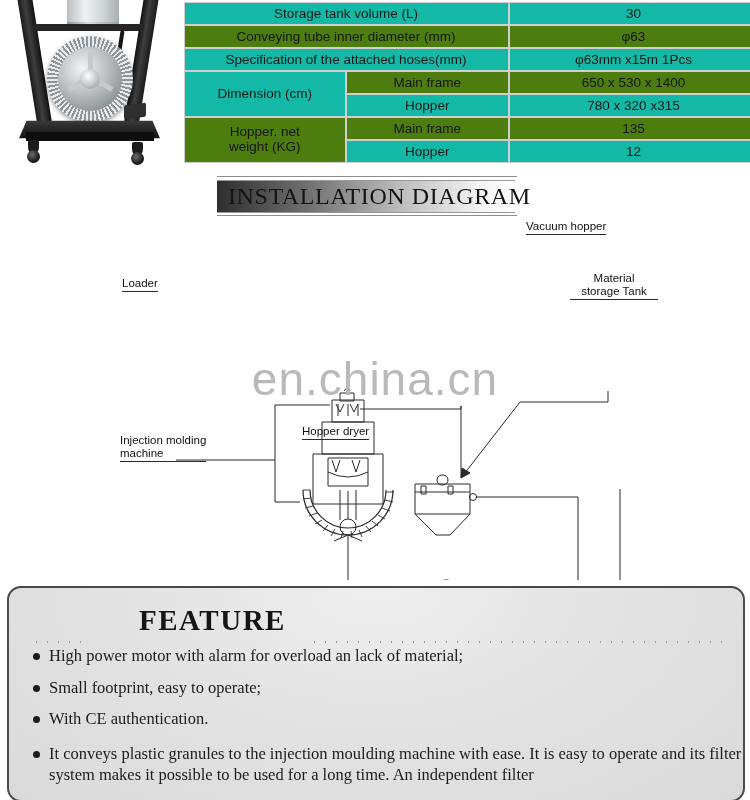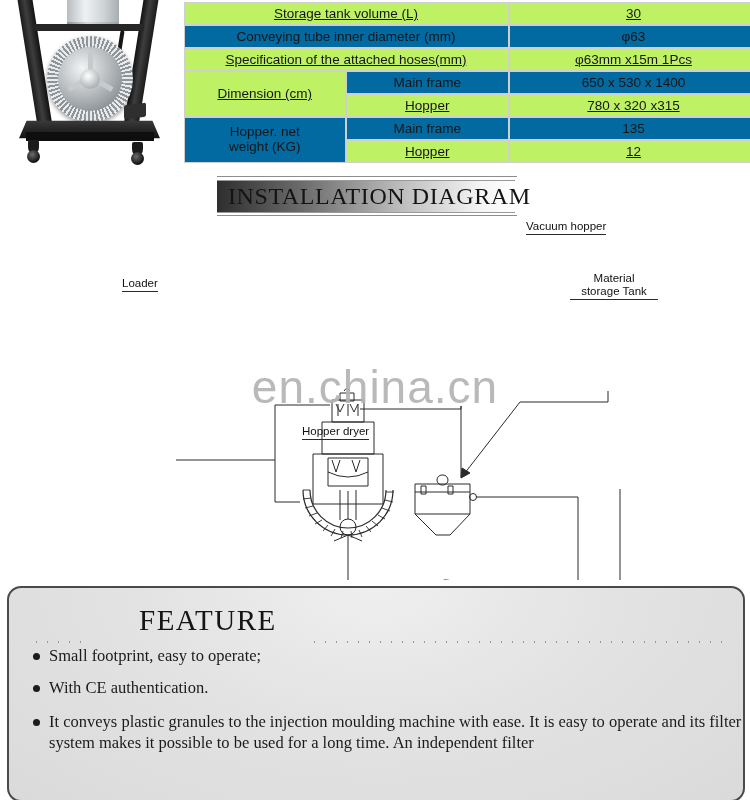--- a/index.html
+++ b/index.html
@@ -160,22 +160,22 @@
     border: 1px solid #ffffff;
     outline: 1px solid #cfcfcf;
     outline-offset: -1px;
     text-align: center;
     vertical-align: middle;
     height: 20px;
     padding: 1px 2px;
     color: #161616;
     white-space: nowrap;
   }
-  td.g  { background: #bef264; text-decoration: underline; }
-  td.w  { background: #0369a1; }
+  td.g  { background: #14b8a6; }
+  td.w  { background: #4d7c0f; }
   td.lab2 { line-height: 1.05; }
 
   
   #diagram-section {
     position: absolute;
     left: 0; top: 172px;
     width: 750px; height: 408px;
     background: #ffffff;
   }
   #diagram-banner {
@@ -222,21 +222,21 @@
   }
 
   #diagram-svg {
     position: absolute;
     left: 0; top: 0;
     width: 750px; height: 408px;
   }
 
   #watermark {
     position: absolute;
-    left: 0; top: 188px;
+    left: 0; top: 180px;
     width: 750px;
     text-align: center;
     font-family: "Liberation Sans", sans-serif;
     font-size: 46px;
     letter-spacing: 1px;
     color: #b4b4b4;
     opacity: .92;
     pointer-events: none;
   }
 
@@ -253,21 +253,21 @@
   }
   #feature-head {
     position: absolute;
     left: 0; top: 18px;
     width: 734px; height: 36px;
   }
   #feature-title {
     position: absolute;
     left: 130px; top: 16px;
     font-family: "Liberation Serif", serif;
-    font-weight: normal;
+    font-weight: bold;
     font-size: 29px;
     letter-spacing: 1.5px;
     color: #151515;
     line-height: 32px;
   }
   .dotrow {
     position: absolute;
     top: 35px;
     height: 2px;
     background-image: radial-gradient(circle, #9a9a9a 0.9px, transparent 1.1px);
@@ -512,33 +512,38 @@
 
   <div class="dlabel" style="left:526px; top:48px;">
     <span class="ul">Vacuum hopper</span>
   </div>
 
   <div class="dlabel" style="left:570px; top:100px; text-align:center; width:88px;">
     <span>Material</span><br>
     <span class="ul">storage Tank</span>
   </div>
 
+  <div class="dlabel" style="left:120px; top:262px;">
+    <span>Injection molding</span><br>
+    <span class="ul">machine</span>
+  </div>
 
   <div class="dlabel" style="left:302px; top:253px;">
     <span class="ul">Hopper dryer</span>
   </div>
 
   <div id="watermark">en.china.cn</div>
 </div>
 
 <div id="feature-panel">
   <div id="feature-head">
     <div class="dotrow left"></div>
     <div class="dotrow right"></div>
   </div>
   <div id="feature-title">FEATURE</div>
 
   <ul id="feature-list">
+    <li>High power motor with alarm for overload an lack of material;</li>
     <li>Small footprint, easy to operate;</li>
     <li>With CE authentication.</li>
     <li class="long">It conveys plastic granules to the injection moulding machine with ease. It is easy to operate and its filter system makes it possible to be used for a long time. An independent filter</li>
   </ul>
 </div>
 
 </body></html>

